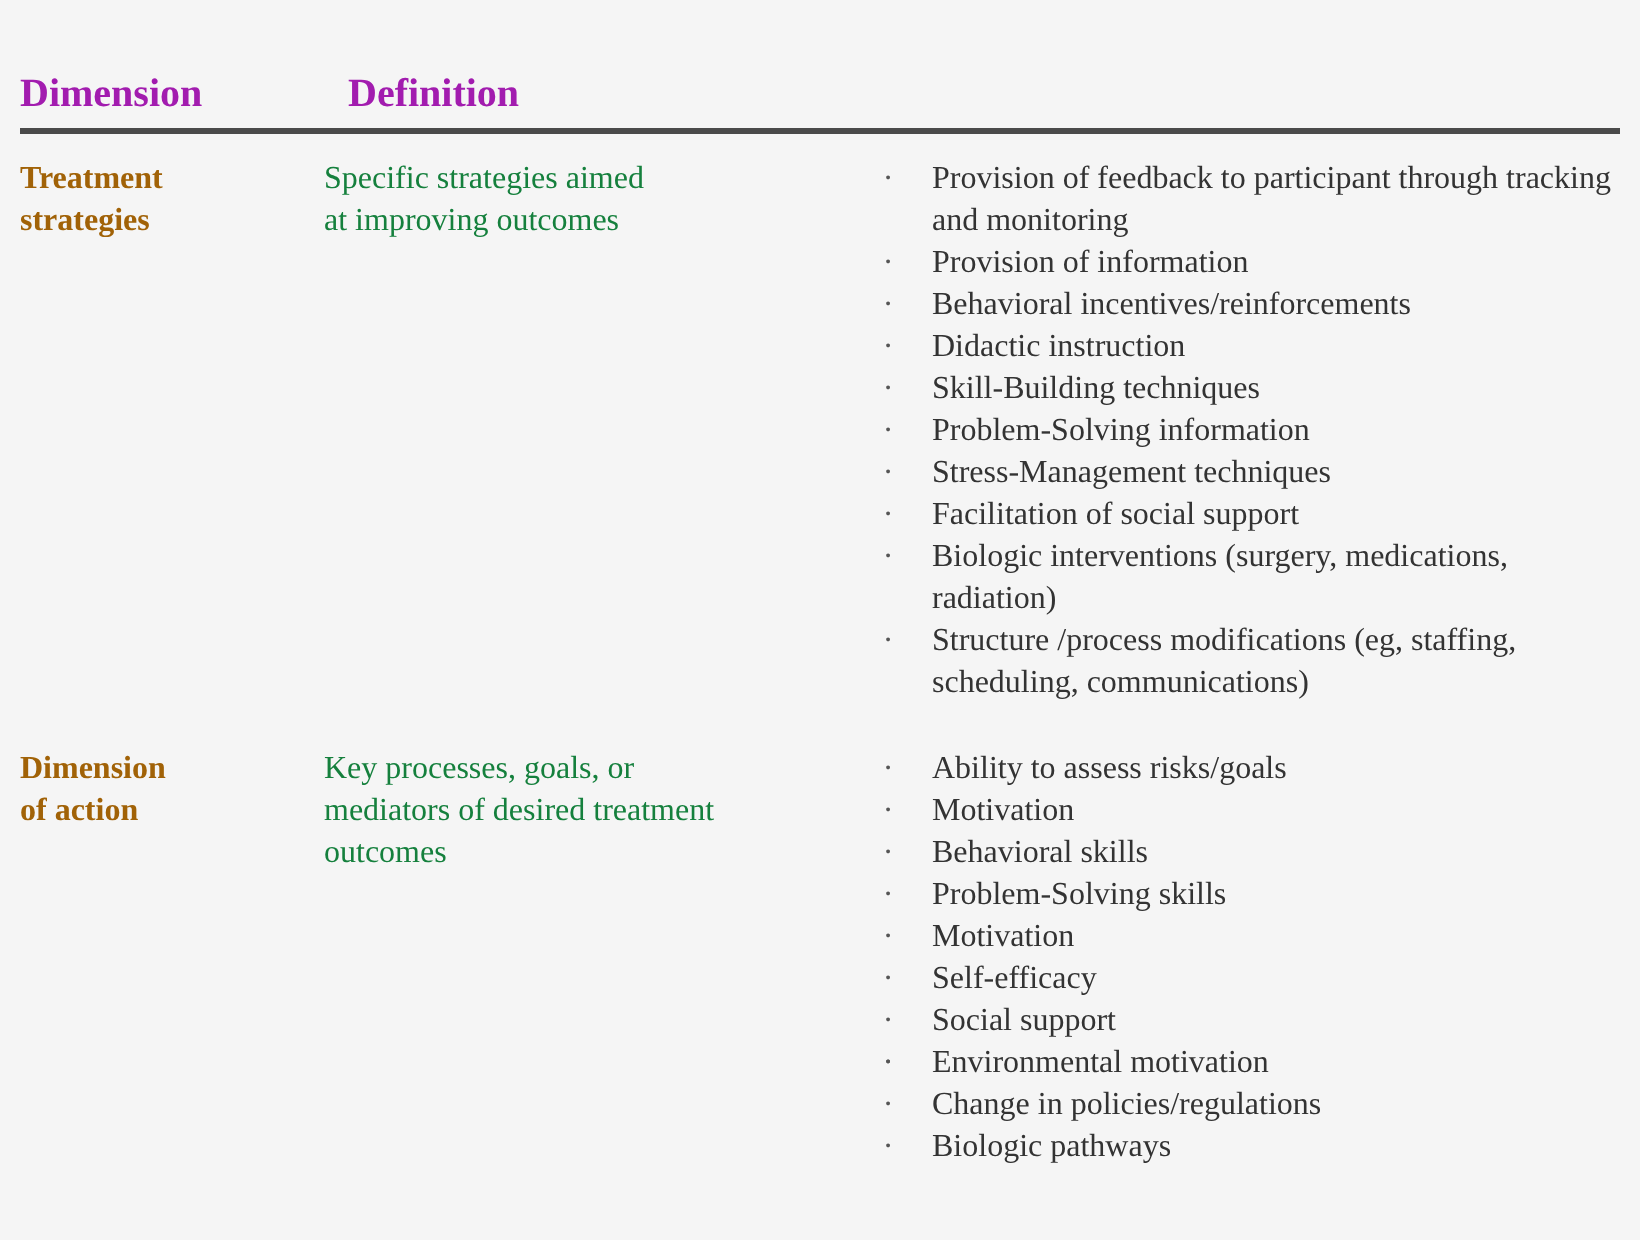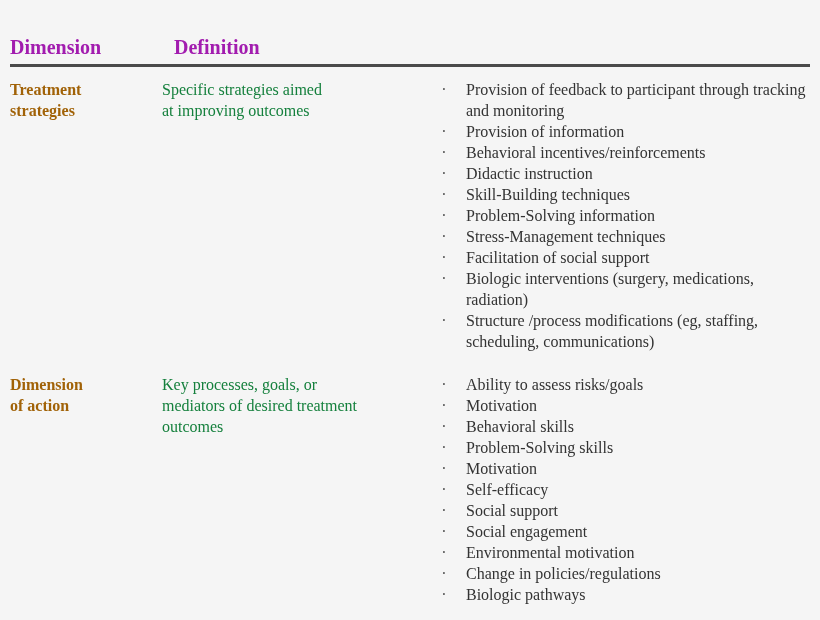--- a/index.html
+++ b/index.html
@@ -83,18 +83,18 @@
     <div>outcomes</div>
   </div>
   <ul class="list">
     <li><span class="bullet">·</span><span>Ability to assess risks/goals</span></li>
     <li><span class="bullet">·</span><span>Motivation</span></li>
     <li><span class="bullet">·</span><span>Behavioral skills</span></li>
     <li><span class="bullet">·</span><span>Problem-Solving skills</span></li>
     <li><span class="bullet">·</span><span>Motivation</span></li>
     <li><span class="bullet">·</span><span>Self-efficacy</span></li>
     <li><span class="bullet">·</span><span>Social support</span></li>
-    <li><span class="bullet">·</span><span>Social engagement</span></li>
+    <li><span class="bullet">·</span></li>
     <li><span class="bullet">·</span><span>Environmental motivation</span></li>
     <li><span class="bullet">·</span><span>Change in policies/regulations</span></li>
     <li><span class="bullet">·</span><span>Biologic pathways</span></li>
   </ul>
 </div>
 
 </body></html>

